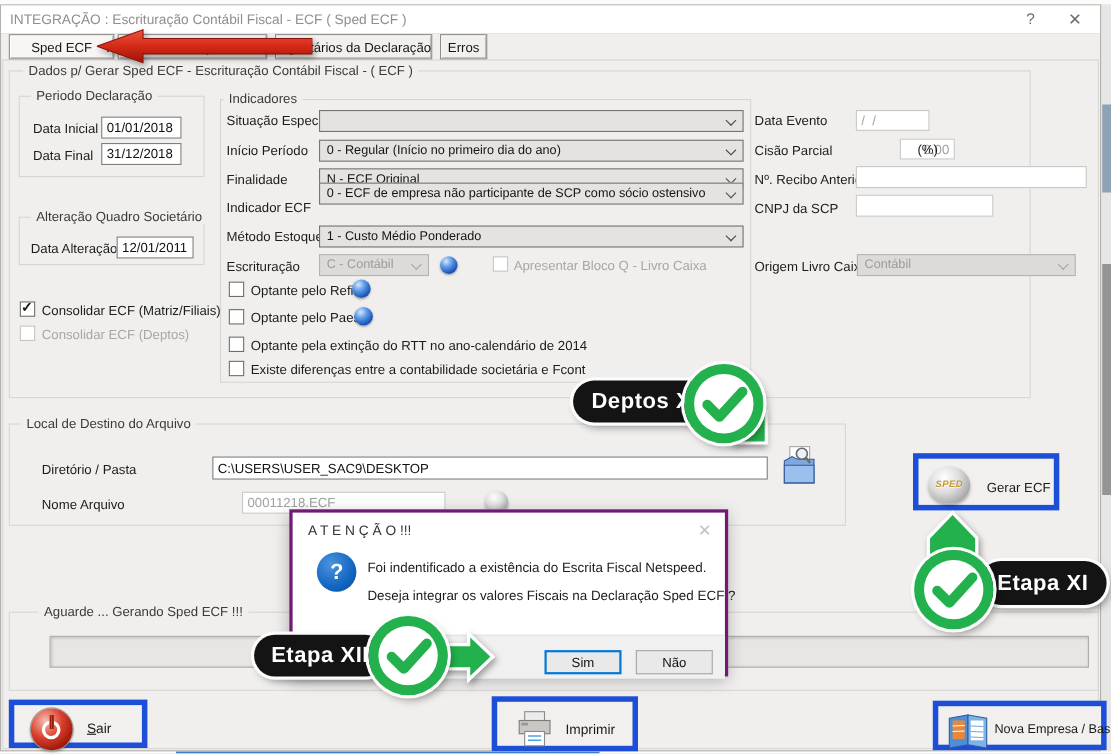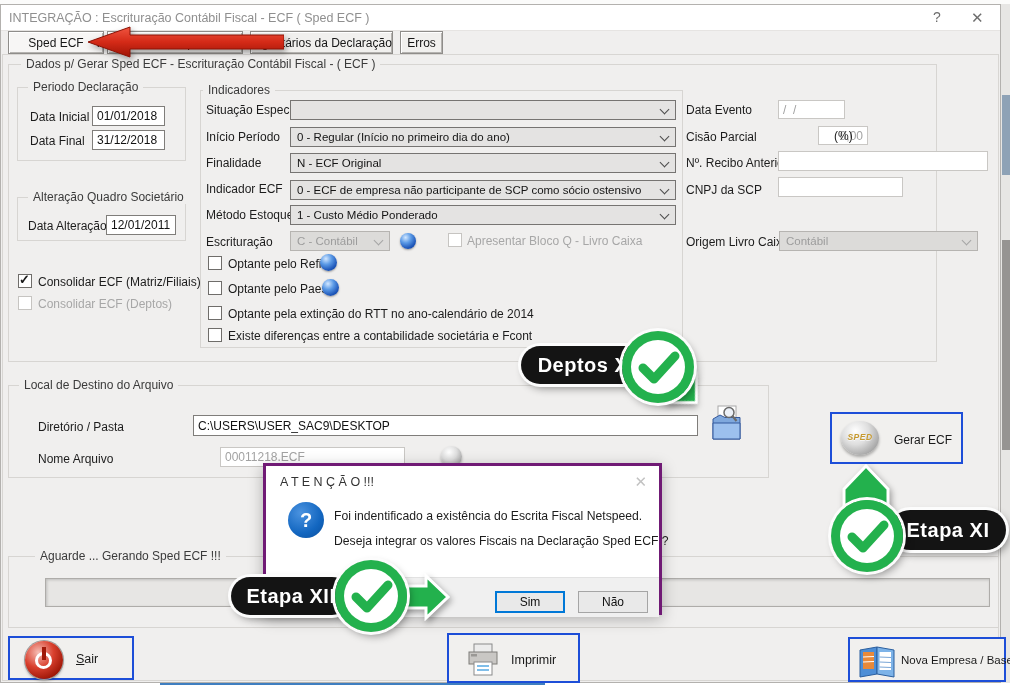--- a/index.html
+++ b/index.html
@@ -31,21 +31,21 @@
   .chk { position:absolute; width:14px; height:14px; background:#fff; border:1px solid #6f6d6a; }
   .chk.checked::after { content:"✓"; position:absolute; left:0; top:-3px; font-size:13px; font-weight:bold; color:#1a1a1a; }
   .chk.dis { border-color:#c6c4c1; }
   .sphere { position:absolute; border-radius:50%;
             background:radial-gradient(circle at 35% 28%, #d2e7ff 0%, #5b9ae6 35%, #1d55b8 70%, #0d3a8c 100%);
             box-shadow:0 1px 2px rgba(0,0,0,.35); }
   .silver { position:absolute; border-radius:50%;
             background:radial-gradient(circle at 38% 30%, #ffffff 0%, #dedede 40%, #a8a8a8 75%, #7b7b7b 100%);
             box-shadow:0 2px 3px rgba(0,0,0,.3); }
   .progress { position:absolute; background:#e7e6e4; border:1px solid #aeaca9; box-shadow:inset 1px 1px 3px rgba(0,0,0,.18); }
-  .footbtn { position:absolute; background:#f1f0ee; border:2px solid #1d4ed8; }
+  .footbtn { position:absolute; background:#f1f0ee; border:5px solid #1d4ed8; }
   .footbtn .blabel { position:absolute; font-size:12.5px; color:#1a1a1a; white-space:nowrap; }
   .modal { position:absolute; left:263px; top:463px; width:399px; height:152px; background:#ffffff; border:3px solid #701a75;
            box-shadow:0 4px 14px rgba(0,0,0,.28); z-index:50; }
   .modal-footer { position:absolute; left:0; top:111px; width:100%; height:40px; background:#f0f0f0; border-top:1px solid #e2e2e2; }
   .mbtn { position:absolute; top:125px; width:70px; height:22px; background:#e9e9e9; font-size:12px; color:#111;
           display:flex; align-items:center; justify-content:center; }
   .mbtn.default { border:2px solid #0078d7; }
   .mbtn.plain { border:1px solid #a5a5a5; }
   .pill { position:absolute; background:#141414; border-radius:999px; color:#fff; font-size:20px; font-weight:bold;
           display:flex; align-items:center; justify-content:center; letter-spacing:.5px; white-space:nowrap;
@@ -134,21 +134,21 @@
 <div class="select" style="left:290px;top:127px;width:386px;">
   <span>0 - Regular (Início no primeiro dia do ano)</span>
     <span class="chev"></span>
 </div>
 <span class="lbl" style="left:206px;top:156px;">Finalidade</span>
 <div class="select" style="left:290px;top:153px;width:386px;">
   <span>N - ECF Original</span>
     <span class="chev"></span>
 </div>
 <span class="lbl" style="left:206px;top:182px;">Indicador ECF</span>
-<div class="select" style="left:290px;top:180px;width:386px;">
+<div class="select" style="left:290px;top:166px;width:386px;">
   <span>0 - ECF de empresa não participante de SCP como sócio ostensivo</span>
     <span class="chev"></span>
 </div>
 <span class="lbl" style="left:206px;top:208px;">Método Estoque</span>
 <div class="select" style="left:290px;top:205px;width:386px;">
   <span>1 - Custo Médio Ponderado</span>
     <span class="chev"></span>
 </div>
 
 <span class="lbl" style="left:206px;top:235px;">Escrituração</span>

